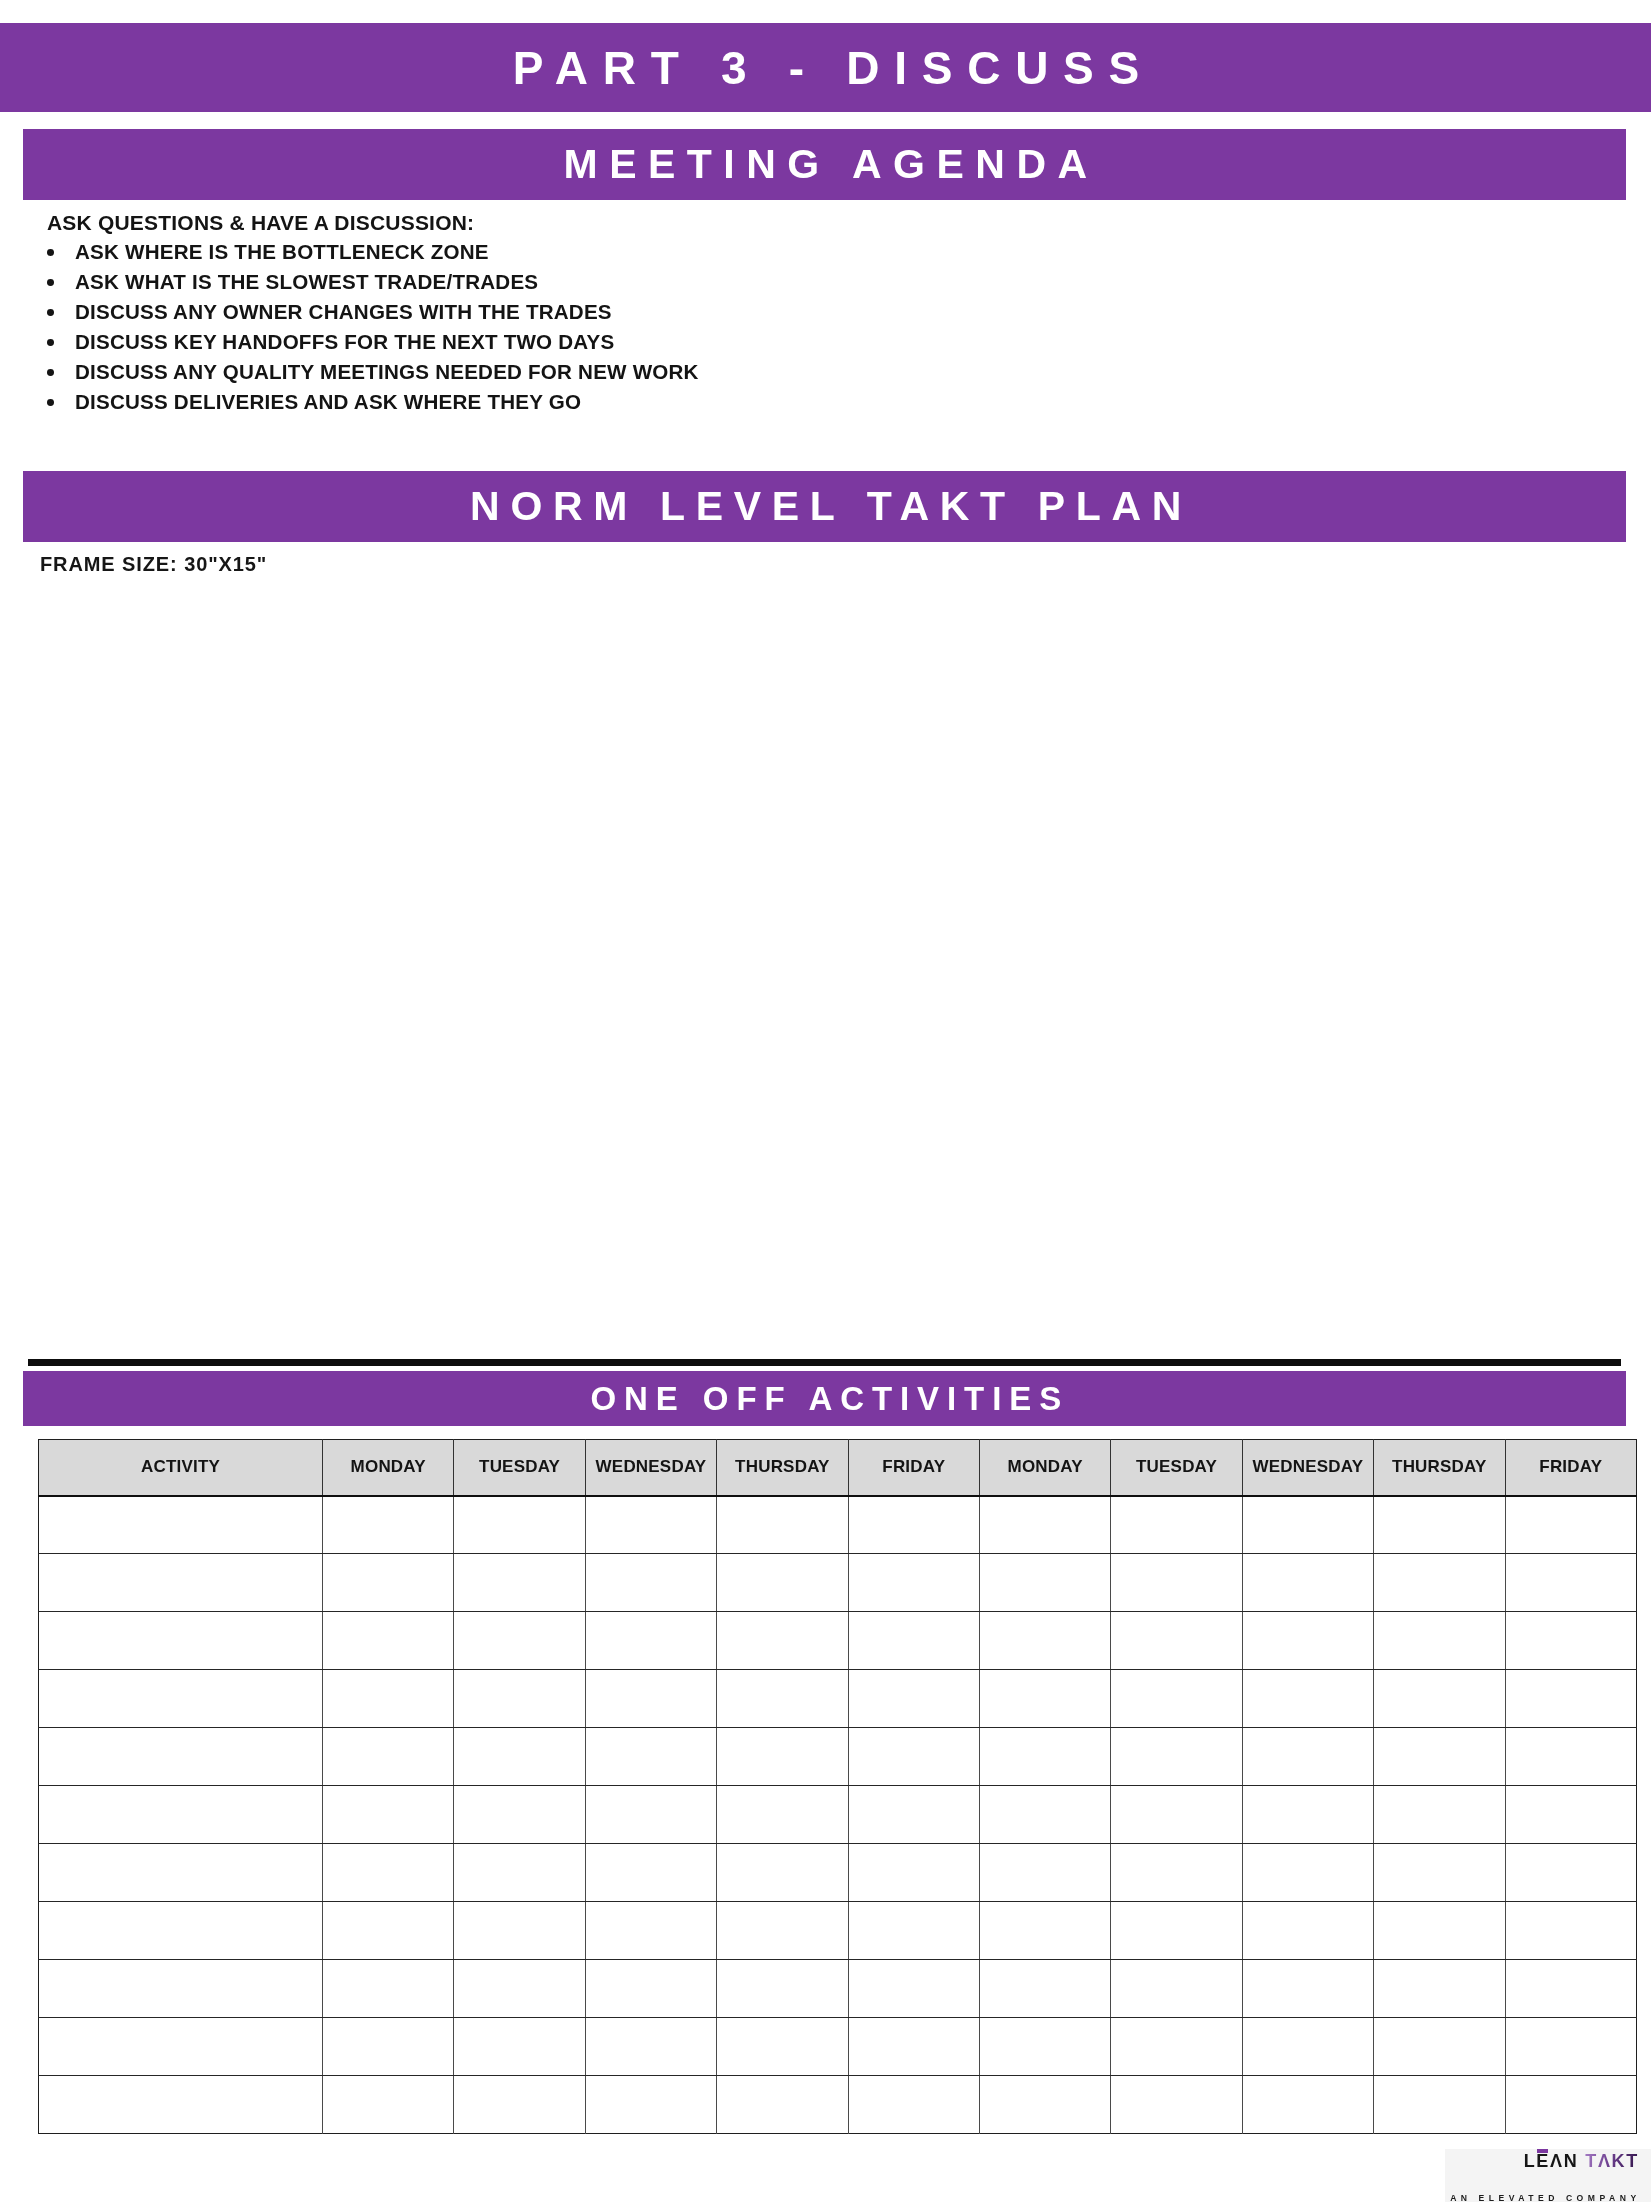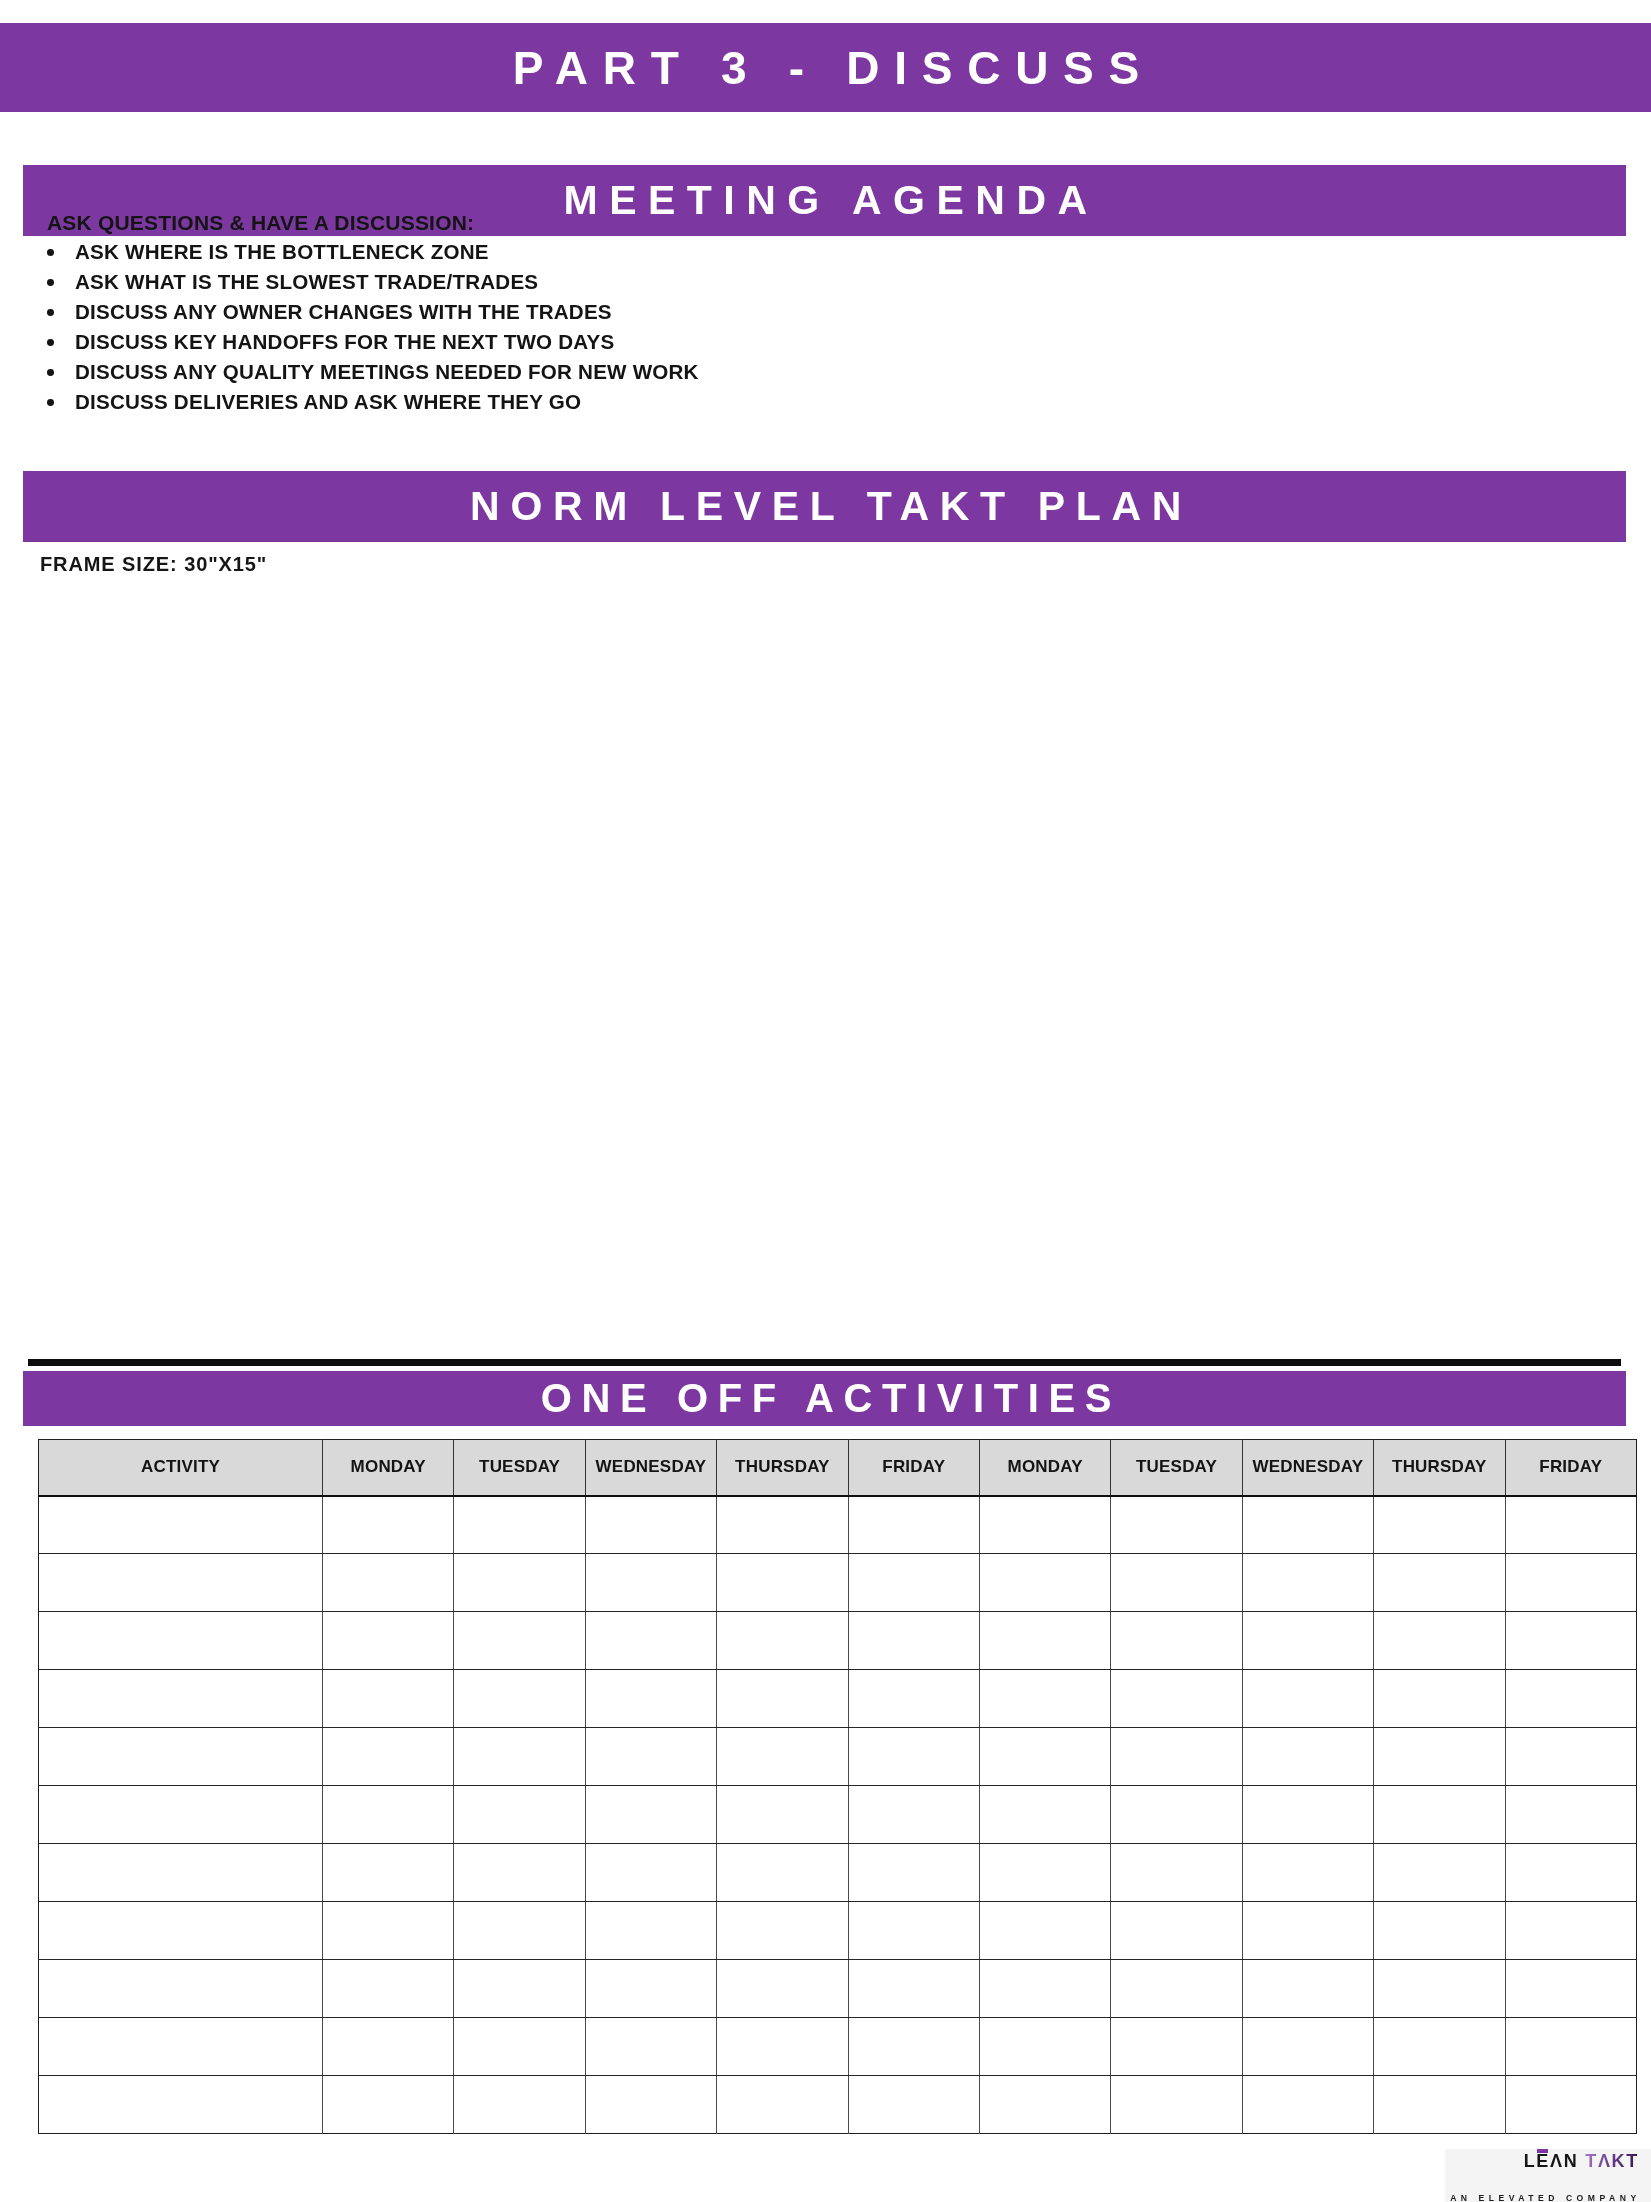--- a/index.html
+++ b/index.html
@@ -12,23 +12,23 @@
   .page{position:relative;width:1652px;height:2203px;background:#fff;overflow:hidden;text-decoration:underline;}
 
   
   .banner{
     position:absolute;background:var(--purple);color:#fff;
     display:flex;align-items:center;justify-content:center;
     font-weight:bold;white-space:nowrap;
   }
   .banner .banner-text{transform:translateX(0.16em);} 
   .banner-top{left:0;top:23px;width:1652px;height:89px;font-size:46px;letter-spacing:0.32em;}
-  .banner-meeting{left:23px;top:129px;width:1603px;height:71px;font-size:41px;letter-spacing:0.28em;margin-top:36px;}
+  .banner-meeting{left:23px;top:129px;width:1603px;height:71px;font-size:41px;letter-spacing:0.28em;}
   .banner-norm{left:23px;top:471px;width:1603px;height:71px;font-size:41px;letter-spacing:0.26em;}
-  .banner-oneoff{left:23px;top:1371px;width:1603px;height:55px;font-size:40px;letter-spacing:0.24em;}
+  .banner-oneoff{left:23px;top:1371px;width:1603px;height:55px;font-size:33px;letter-spacing:0.24em;}
 
   
   .agenda{position:absolute;left:47px;top:208px;color:#141414;}
   .agenda-heading{font-size:21px;font-weight:bold;line-height:29px;letter-spacing:0.2px;}
   .agenda-list{list-style:none;}
   .agenda-list li{
     font-size:20.6px;font-weight:bold;line-height:30px;letter-spacing:0.2px;
     padding-left:28px;position:relative;
   }
   .agenda-list li::before{

